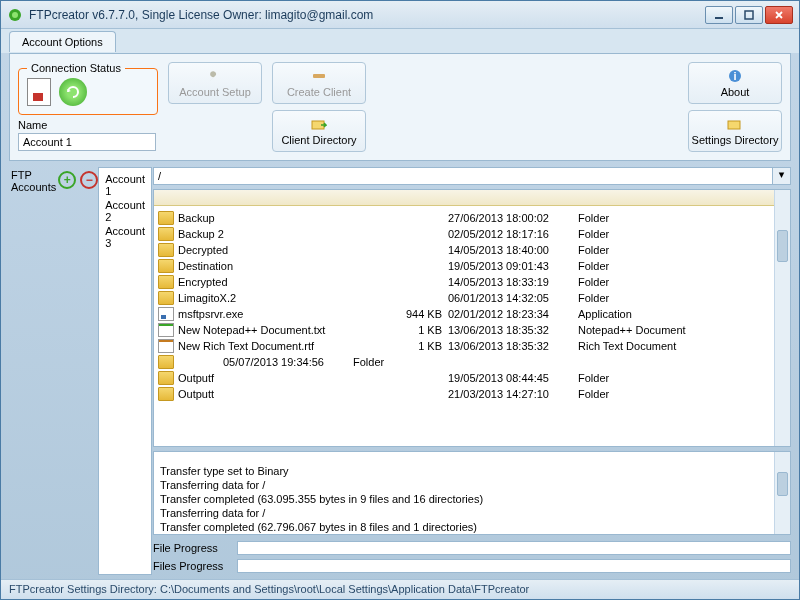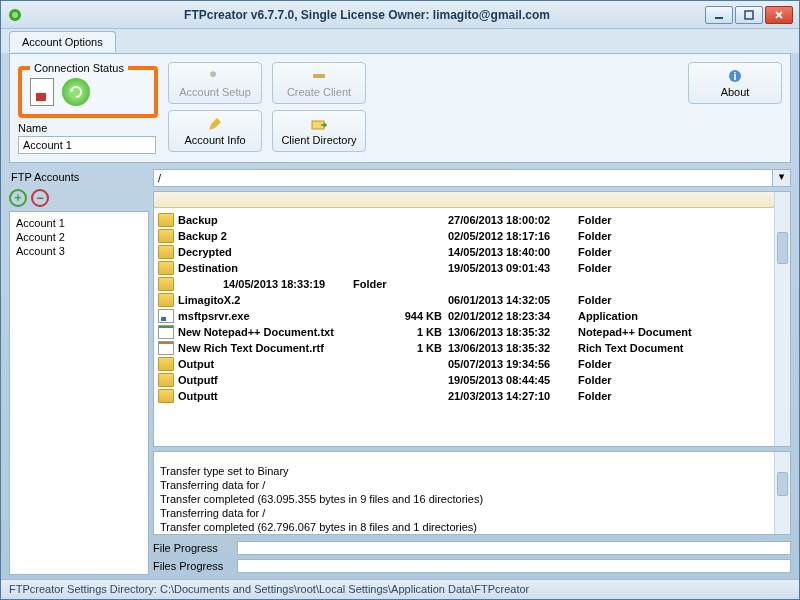--- a/index.html
+++ b/index.html
@@ -1,55 +1,55 @@
 <!DOCTYPE html>
 <html><head>
 <meta charset="utf-8">
 <style>
 * { box-sizing: border-box; margin: 0; padding: 0; font-family: Tahoma, sans-serif; font-size: 11px; }
 body { background: #c4d7e8; width: 800px; height: 600px; overflow: hidden; }
 .window { width: 800px; height: 600px; background: linear-gradient(#c4d7e8, #b0c8db); border: 1px solid #4a7ba5; display: flex; flex-direction: column; }
 .titlebar { height: 28px; background: linear-gradient(#e5eef5, #cfdfed); display: flex; align-items: center; padding: 0 6px; border-bottom: 1px solid #a5c0d6; }
 .titlebar .app-icon { width: 16px; height: 16px; margin-right: 6px; }
-.titlebar .title-text { flex: 1; font-weight: bold; color: #1a3a5a; font-size: 12px; text-align: center; }
+.titlebar .title-text { flex: 1; font-weight: normal; color: #1a3a5a; font-size: 12px; }
 .win-btns { display: flex; gap: 2px; }
 .win-btn { width: 28px; height: 18px; border: 1px solid #6a8fb0; background: linear-gradient(#f1f7fb,#cde0ef); border-radius: 2px; display: flex; align-items: center; justify-content: center; cursor: default; }
 .win-btn.close { background: linear-gradient(#ef7a6a,#d8432d); border-color: #a82f1e; color: #fff; }
 .win-btn svg { width: 10px; height: 10px; }
 .tabs { height: 24px; display: flex; align-items: center; padding-left: 8px; background: #d7e6f1; }
 .tab { background: #eef5fa; border: 1px solid #9ab8d0; border-bottom: none; padding: 4px 12px; border-radius: 4px 4px 0 0; }
 .top-panel { background: #eef5fa; border: 1px solid #9ab8d0; margin: 0 8px; padding: 8px; display: flex; gap: 10px; }
-.conn-box { border: 4px solid #f97316; border-radius: 4px; padding: 4px 8px 8px 8px; width: 140px; background: #f2f8fc; }
+.conn-box { border: 1px solid #f97316; border-radius: 4px; padding: 4px 8px 8px 8px; width: 140px; background: #f2f8fc; }
 .conn-box legend { font-size: 11px; padding: 0 4px; }
 .conn-inner { display: flex; align-items: center; gap: 8px; }
 .disk-icon { width: 24px; height: 28px; background: #fff; border: 1px solid #888; position: relative; }
 .disk-icon::after { content: ""; position: absolute; left: 5px; top: 14px; width: 10px; height: 8px; background: #c5342d; }
 .green-arrow { width: 28px; height: 28px; border-radius: 50%; background: radial-gradient(#8de36f 30%, #3aa528); display: flex; align-items: center; justify-content: center; color: #fff; }
 .name-label { margin-top: 4px; }
 .name-input { width: 138px; margin-top: 2px; border: 1px solid #a0b8cc; background: #fff; padding: 2px 4px; font-size: 11px; }
 .tool-btn { width: 94px; height: 42px; background: linear-gradient(#f6fafd,#e6eff6); border: 1px solid #b0c7d9; border-radius: 4px; display: flex; flex-direction: column; align-items: center; justify-content: center; gap: 2px; cursor: default; }
 .tool-btn.disabled { color: #999; }
 .tool-btn .t-icon { width: 16px; height: 16px; }
 .tool-col { display: flex; flex-direction: column; gap: 6px; }
 .spacer { flex: 1; }
 .mid { display: flex; gap: 4px; margin: 6px 8px 4px 8px; flex: 1; min-height: 0; }
-.left-col { width: 140px; display: flex; flex-direction: column; }
+.left-col { width: 140px; display: flex; flex-direction: row; }
 .left-col .hdr { padding: 2px 2px; }
 .acct-btns { display: flex; gap: 4px; margin: 4px 0; }
 .round-btn { width: 18px; height: 18px; border-radius: 50%; border: 2px solid; display: flex; align-items: center; justify-content: center; font-weight: bold; font-size: 12px; }
 .round-btn.add { border-color: #3aa528; color: #3aa528; }
 .round-btn.del { border-color: #c5342d; color: #c5342d; }
 .treebox { flex: 1; background: #fff; border: 1px solid #9ab8d0; padding: 4px; }
 .group { font-weight: bold; border: 1px solid #888; padding: 2px 4px; margin-bottom: 6px; }
 .acct-item { padding: 1px 2px; }
 .right-col { flex: 1; display: flex; flex-direction: column; min-width: 0; }
 .pathbar { display: flex; margin-bottom: 4px; }
 .pathbar input { flex: 1; border: 1px solid #9ab8d0; background: #fff; padding: 2px 4px; }
 .pathbar .drop { width: 18px; border: 1px solid #9ab8d0; border-left: none; background: #e6eff6; text-align: center; }
-.filebox { flex: 1; background: #fff; border: 1px solid #9ab8d0; position: relative; overflow: hidden; font-weight: bold; }
+.filebox { flex: 1; background: #fff; border: 1px solid #9ab8d0; position: relative; overflow: hidden; }
 .file-head { height: 16px; background: linear-gradient(#f8f4e6,#f0e8c8); border-bottom: 1px solid #d8c880; }
 .rows { padding: 4px 0; }
 .row { display: flex; align-items: center; height: 16px; padding: 0 4px; }
 .row .ficon { width: 16px; height: 14px; margin-right: 4px; }
 .folder-i { background: linear-gradient(#f5d76e,#e6b939); border: 1px solid #c59820; border-radius: 1px; }
 .exe-i { background: #fff; border: 1px solid #999; position: relative; }
 .exe-i::after { content: ""; position: absolute; left:2px; top:7px; width:5px; height:4px; background:#3a6fb0; }
 .txt-i { background: #fff; border: 1px solid #999; box-shadow: inset 0 2px 0 #3aa528; }
 .rtf-i { background: #fff; border: 1px solid #999; box-shadow: inset 0 2px 0 #c57b20; }
 .row .fname { flex: 0 0 225px; white-space: nowrap; overflow: hidden; }
@@ -118,26 +118,20 @@
       <input class="name-input" value="Account 1" style="">
     </div>
 
     <div class="tool-col">
       <div class="tool-btn disabled">
         <svg class="t-icon" viewBox="0 0 16 16">
             <path d="M3 13 L9 7 A3 3 0 1 0 7 9 Z" fill="#bba"></path>
           </svg>
         <span>Account Setup</span>
       </div>
-      <div class="tool-btn">
-        <svg class="t-icon" viewBox="0 0 16 16">
-            <path d="M2 14 L4 8 L10 2 L14 6 L8 12 Z" fill="#e6b939"></path>
-          </svg>
-        <span>Account Info</span>
-      </div>
     </div>
 
     <div class="tool-col">
       <div class="tool-btn disabled">
         <svg class="t-icon" viewBox="0 0 16 16">
             <rect x="2" y="6" width="12" height="4" rx="1" fill="#d8a860"></rect>
           </svg>
         <span>Create Client</span>
       </div>
       <div class="tool-btn">
@@ -151,20 +145,26 @@
 
     <div class="spacer"></div>
 
     <div class="tool-col">
       <div class="tool-btn">
         <svg class="t-icon" viewBox="0 0 16 16">
             <circle cx="8" cy="8" r="6" fill="#4a8fd6"></circle>
             <text x="8" y="12" text-anchor="middle" fill="#fff" font-size="10" font-weight="bold">i</text>
           </svg>
         <span>About</span>
+      </div>
+      <div class="tool-btn">
+        <svg class="t-icon" viewBox="0 0 16 16">
+            <rect x="1" y="5" width="12" height="8" fill="#f5d76e" stroke="#c59820"></rect>
+          </svg>
+        <span>Settings Directory</span>
       </div>
     </div>
   </div>
 
   <div class="mid">
     <div class="left-col">
       <div class="hdr">FTP Accounts</div>
       <div class="acct-btns">
         <div class="round-btn add">+</div>
         <div class="round-btn del">−</div>
@@ -209,20 +209,21 @@
             </div>
             <div class="row">
               <div class="ficon folder-i"></div>
               <div class="fname">Destination</div>
               <div class="fsize"></div>
               <div class="fdate">19/05/2013 09:01:43</div>
               <div class="ftype">Folder</div>
             </div>
             <div class="row">
               <div class="ficon folder-i"></div>
+              <div class="fname">Encrypted</div>
               <div class="fsize"></div>
               <div class="fdate">14/05/2013 18:33:19</div>
               <div class="ftype">Folder</div>
             </div>
             <div class="row">
               <div class="ficon folder-i"></div>
               <div class="fname">LimagitoX.2</div>
               <div class="fsize"></div>
               <div class="fdate">06/01/2013 14:32:05</div>
               <div class="ftype">Folder</div>
@@ -243,21 +244,20 @@
             </div>
             <div class="row">
               <div class="ficon rtf-i"></div>
               <div class="fname">New Rich Text Document.rtf</div>
               <div class="fsize">1 KB</div>
               <div class="fdate">13/06/2013 18:35:32</div>
               <div class="ftype">Rich Text Document</div>
             </div>
             <div class="row">
               <div class="ficon folder-i"></div>
-              <div class="fname">Output</div>
               <div class="fsize"></div>
               <div class="fdate">05/07/2013 19:34:56</div>
               <div class="ftype">Folder</div>
             </div>
             <div class="row">
               <div class="ficon folder-i"></div>
               <div class="fname">Outputf</div>
               <div class="fsize"></div>
               <div class="fdate">19/05/2013 08:44:45</div>
               <div class="ftype">Folder</div>

